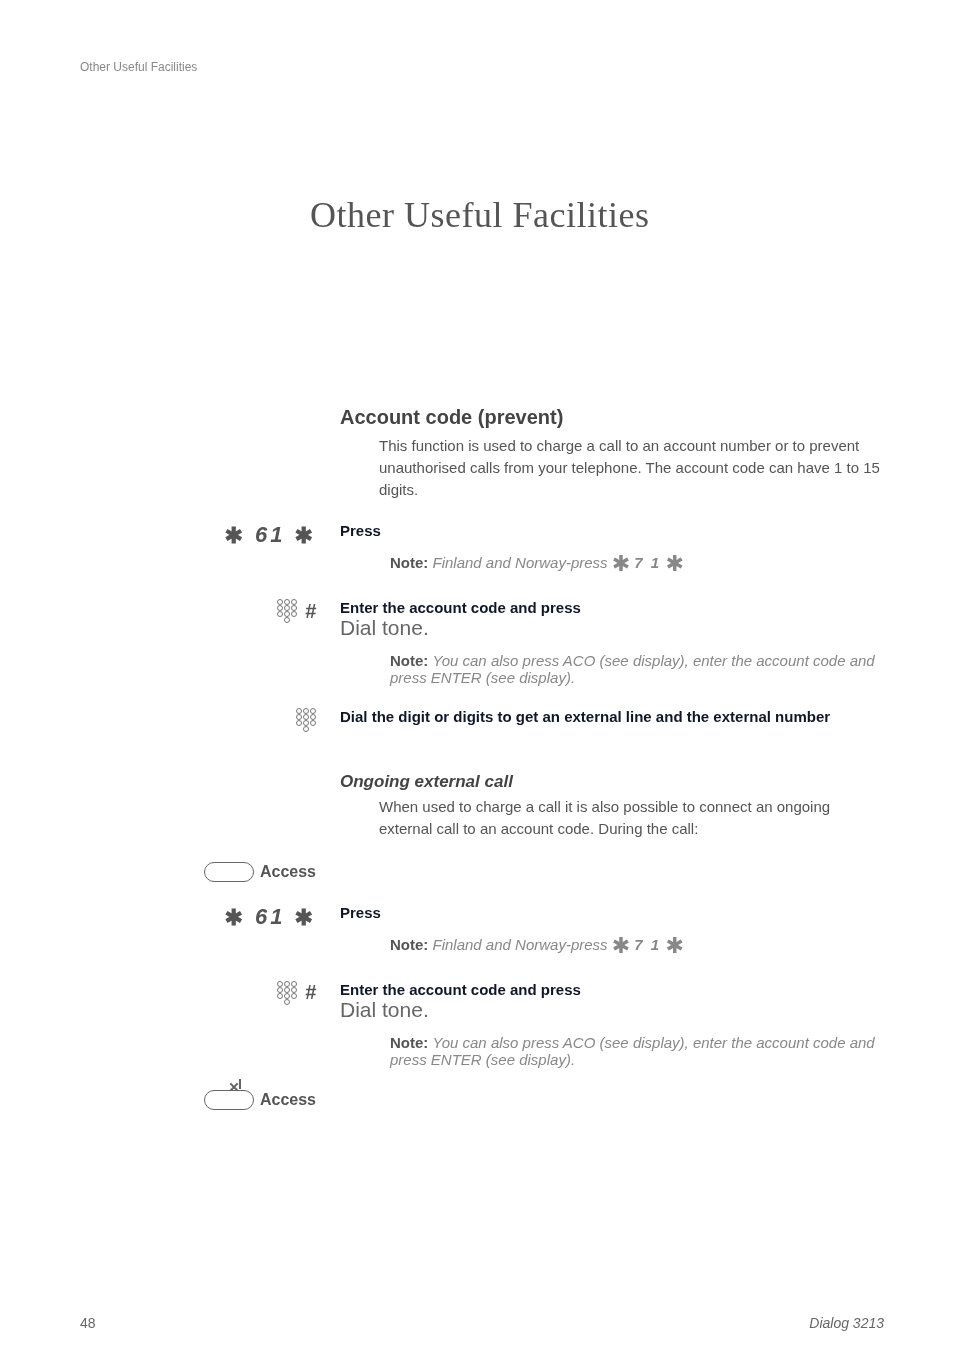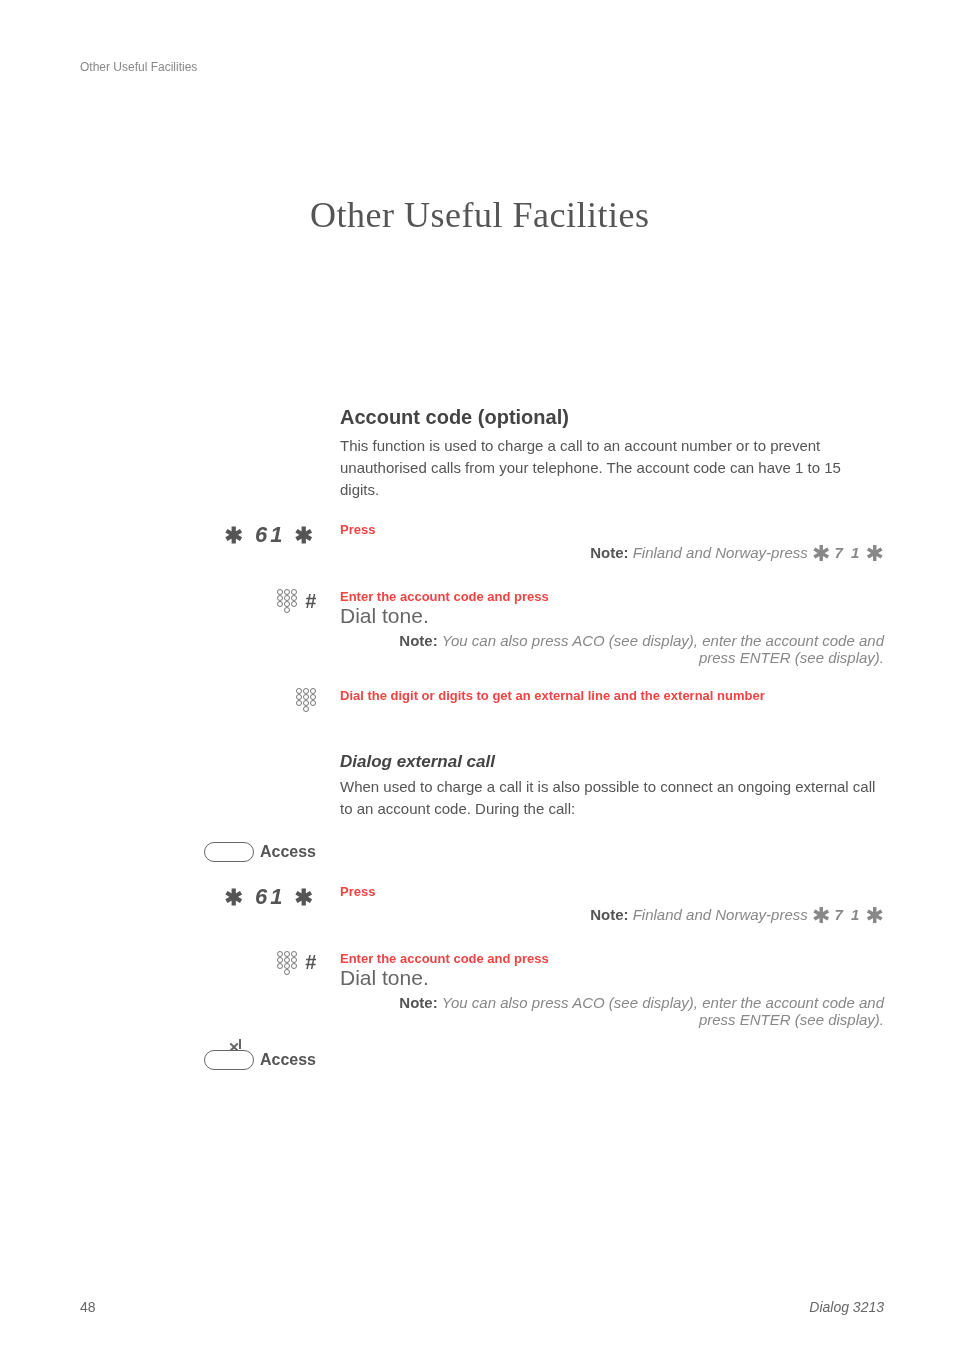--- a/index.html
+++ b/index.html
@@ -51,36 +51,36 @@
   .section-heading {
     font-size: 20px;
     font-weight: bold;
     color: #444;
     margin-bottom: 6px;
   }
   .section-desc {
     font-size: 15px;
     color: #555;
     line-height: 1.45;
+    margin-left: 39px;
   }
   .action-label {
-    font-size: 13px;
-    font-weight: bold;
-    color: #ef4444;
+    font-size: 15px;
+    font-weight: bold;
+    color: #0f172a;
   }
   .sub-text {
     font-size: 21px;
     color: #666;
   }
   .note {
     font-size: 15px;
     color: #666;
     margin-left: 50px;
-    margin-top: 4px;
-    text-align: right;
+    margin-top: 12px;
   }
   .note-bold {
     font-weight: bold;
     color: #555;
   }
   .note-italic {
     font-style: italic;
     color: #888;
   }
   .code-seq {
@@ -156,21 +156,21 @@
     right:14px; top:-5px;
     transform:rotate(-45deg);
   }
   .access-label {
     font-size: 16px;
     font-weight: bold;
     color: #555;
   }
   .footer {
     position:absolute;
-    bottom:40px;
+    bottom:24px;
     left:80px;
     right:70px;
     display:flex;
     justify-content:space-between;
     font-size:14px;
     color:#666;
   }
   .footer .model { font-style: italic; }
   .note-code {
     font-weight:bold;
@@ -183,21 +183,21 @@
 
 <div class="page">
   <div class="header-label">Other Useful Facilities</div>
   <div class="chapter-title">Other Useful Facilities</div>
 
   <div class="content">
 
     <div class="row">
       <div class="left-col"></div>
       <div class="right-col">
-        <div class="section-heading">Account code (optional)</div>
+        <div class="section-heading">Account code (prevent)</div>
         <div class="section-desc">This function is used to charge a call to an account number or to prevent unauthorised calls from your telephone. The account code can have 1 to 15 digits.</div>
       </div>
     </div>
 
     <div class="row">
       <div class="left-col">
         <span class="code-seq"><span class="star">✱</span> <span>61</span> <span class="star">✱</span></span>
       </div>
       <div class="right-col">
         <div class="action-label">Press</div>
@@ -268,21 +268,21 @@
         </span>
       </div>
       <div class="right-col">
         <div class="action-label">Dial the digit or digits to get an external line and the external number</div>
       </div>
     </div>
 
     <div class="row" style="margin-top:18px;">
       <div class="left-col"></div>
       <div class="right-col">
-        <div class="subhead-italic">Dialog external call</div>
+        <div class="subhead-italic">Ongoing external call</div>
         <div class="section-desc">When used to charge a call it is also possible to connect an ongoing external call to an account code. During the call:</div>
       </div>
     </div>
 
     <div class="row">
       <div class="left-col">
         <span class="left-icon-group">
           <span class="line-key"></span>
           <span class="access-label">Access</span>
         </span>

